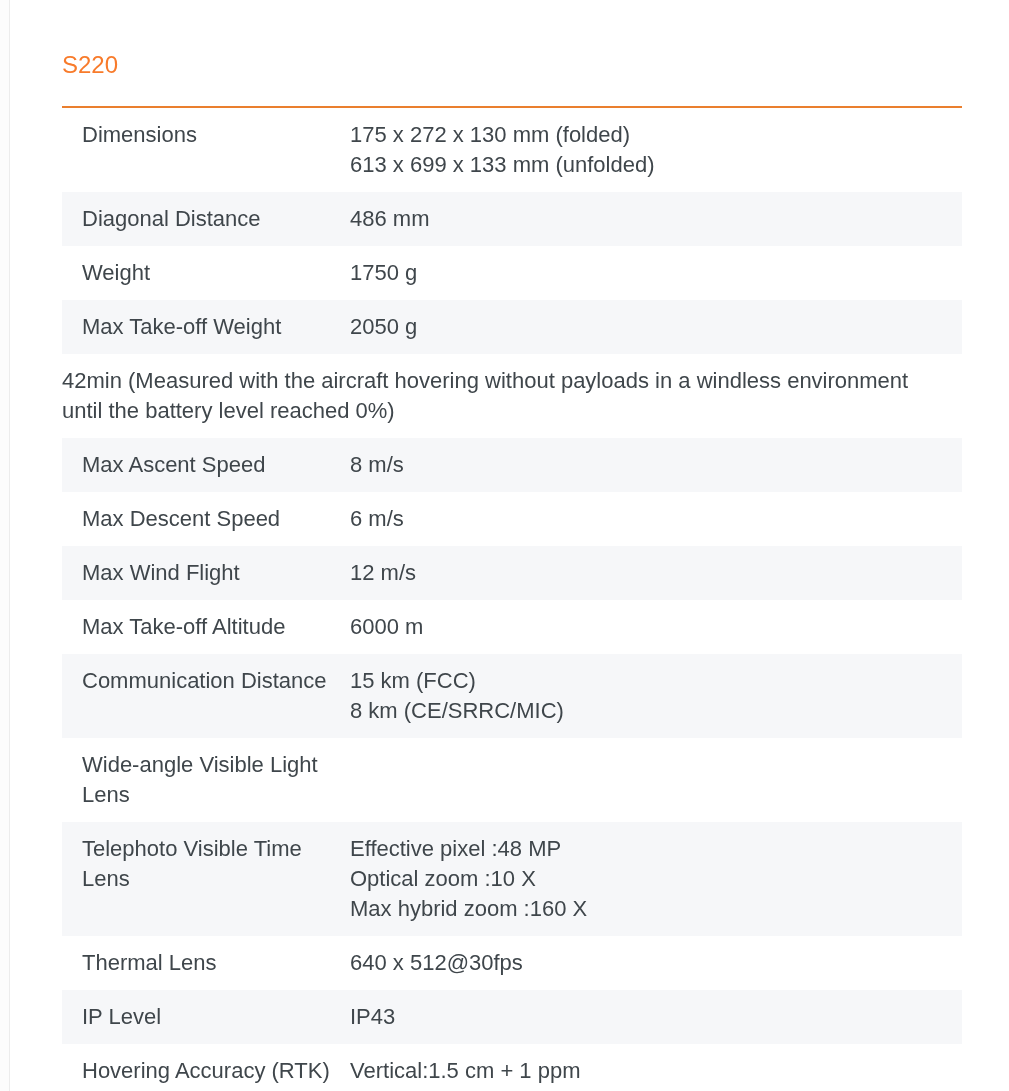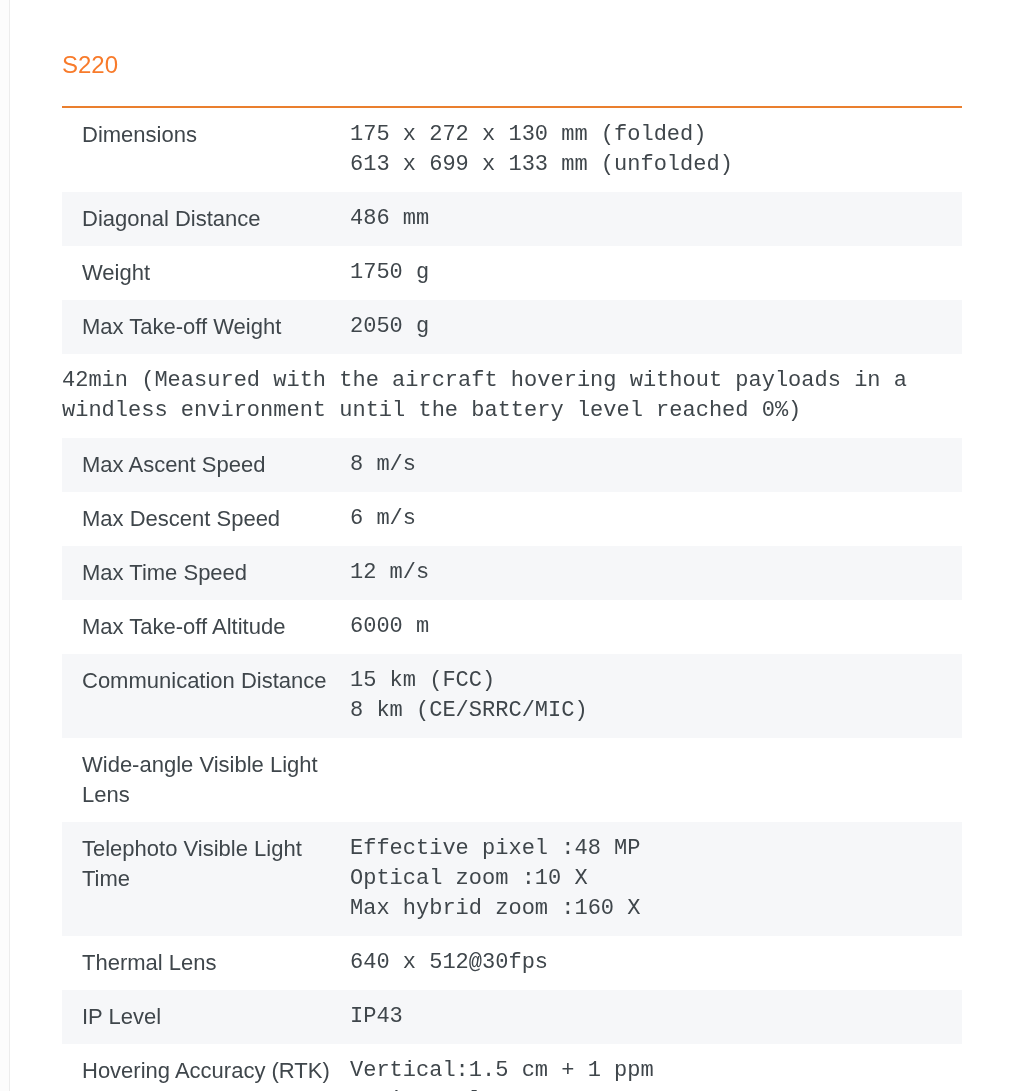--- a/index.html
+++ b/index.html
@@ -57,21 +57,20 @@
     background:var(--row-alt);
   }
   .spec-label{
     width:288px;
     flex:0 0 288px;
     padding-left:20px;
   }
   .spec-values{
     flex:1;
     padding-right:20px;
-    font-family:Liberation Mono, monospace;
   }
   .value-line{
     min-height:30px;
   }
 </style>
 </head>
 <body>
 
 <div class="left-strip"></div>
 
@@ -122,21 +121,21 @@
   </div>
 
   <div class="spec-row">
     <div class="spec-label">Max Descent Speed</div>
     <div class="spec-values">
           <div class="value-line">6 m/s</div>
         </div>
   </div>
 
   <div class="spec-row shaded">
-    <div class="spec-label">Max Time Speed</div>
+    <div class="spec-label">Max Wind Flight</div>
     <div class="spec-values">
           <div class="value-line">12 m/s</div>
         </div>
   </div>
 
   <div class="spec-row">
     <div class="spec-label">Max Take-off Altitude</div>
     <div class="spec-values">
           <div class="value-line">6000 m</div>
         </div>
@@ -148,21 +147,21 @@
           <div class="value-line">15 km (FCC)</div>
           <div class="value-line">8 km (CE/SRRC/MIC)</div>
         </div>
   </div>
 
   <div class="spec-row">
     <div class="spec-label">Wide-angle Visible Light Lens</div>
   </div>
 
   <div class="spec-row shaded">
-    <div class="spec-label">Telephoto Visible Light Time</div>
+    <div class="spec-label">Telephoto Visible Time Lens</div>
     <div class="spec-values">
           <div class="value-line">Effective pixel :48 MP</div>
           <div class="value-line">Optical zoom :10 X</div>
           <div class="value-line">Max hybrid zoom :160 X</div>
         </div>
   </div>
 
   <div class="spec-row">
     <div class="spec-label">Thermal Lens</div>
     <div class="spec-values">

